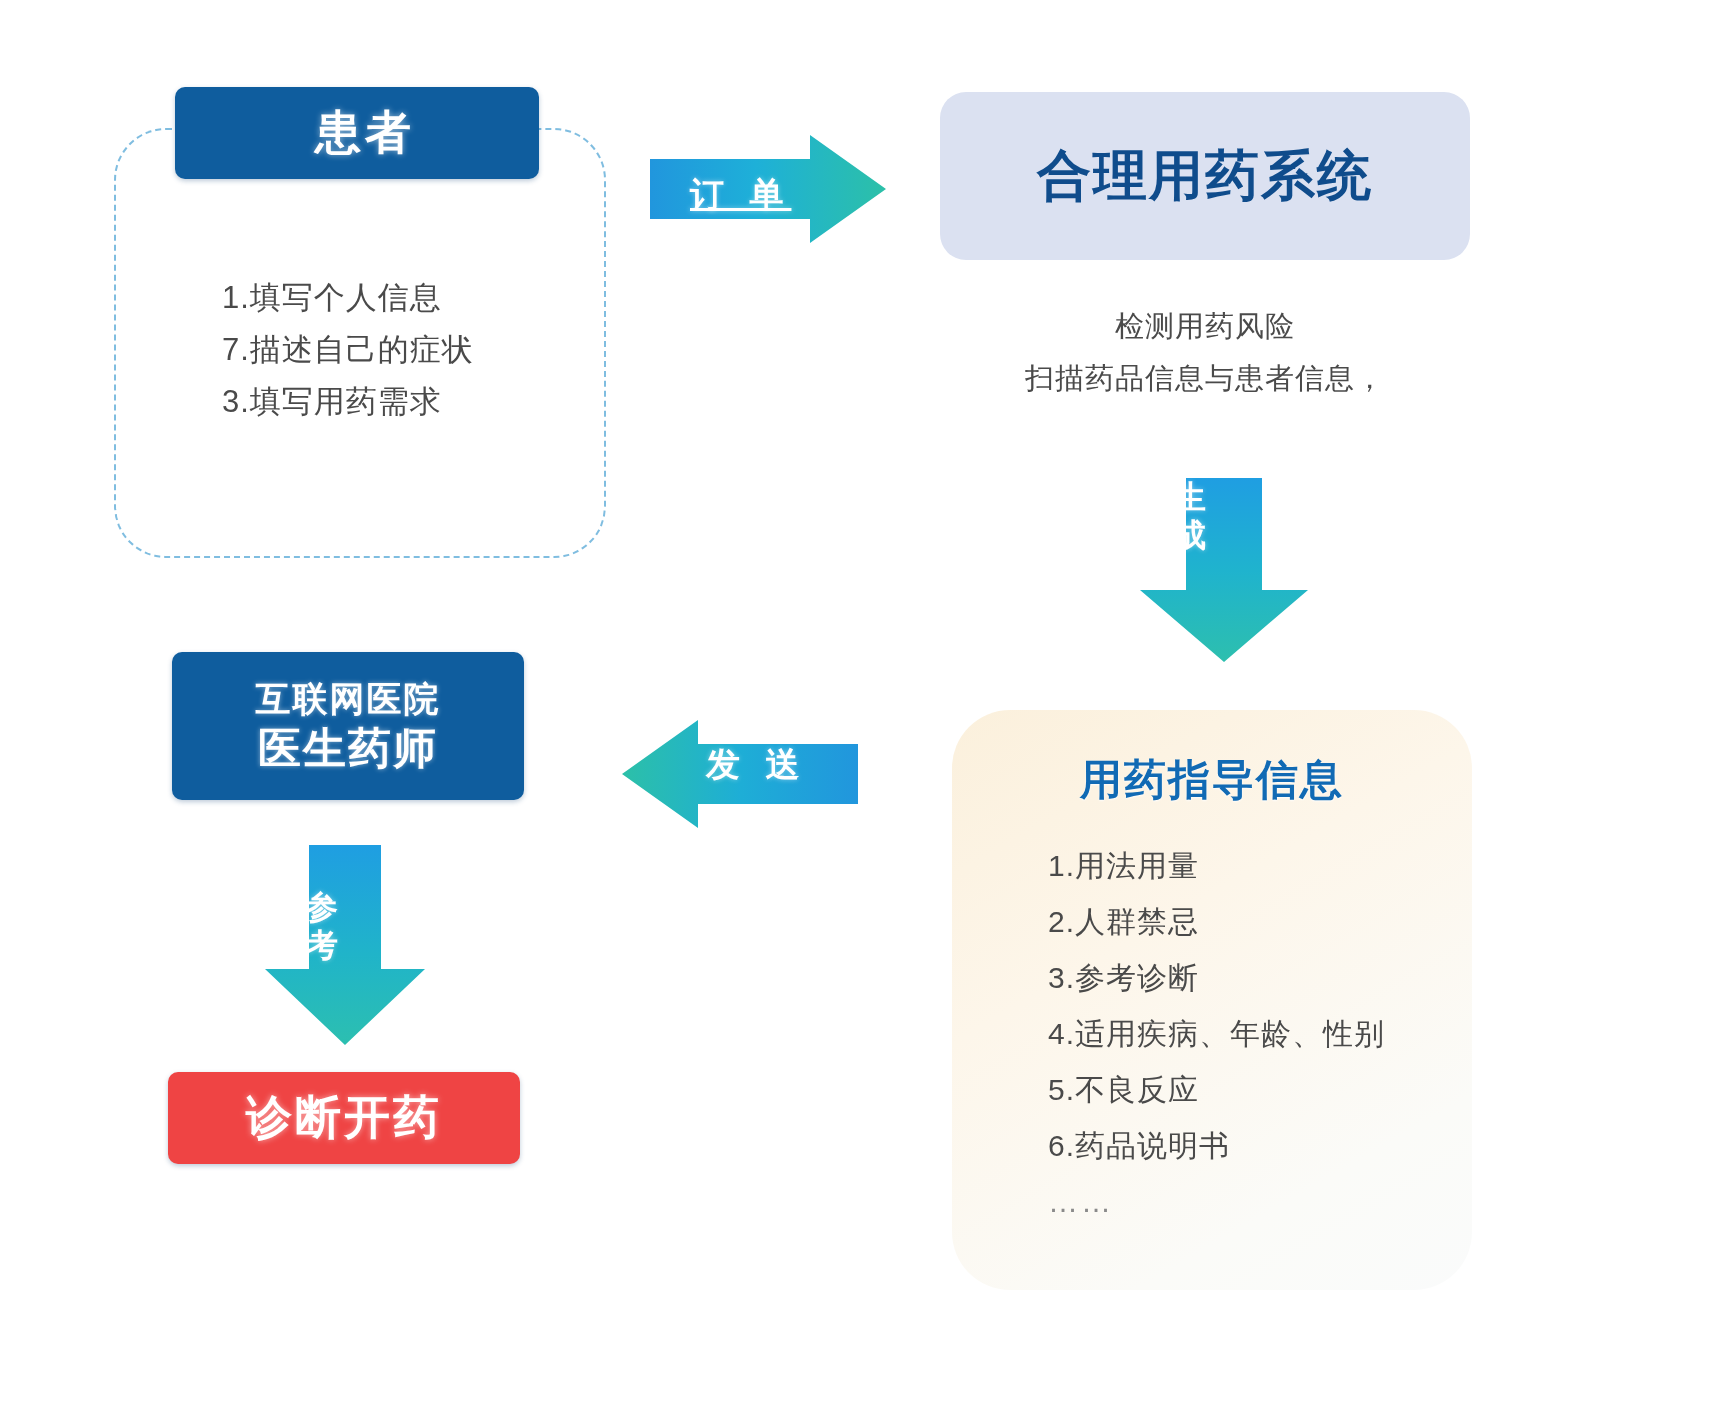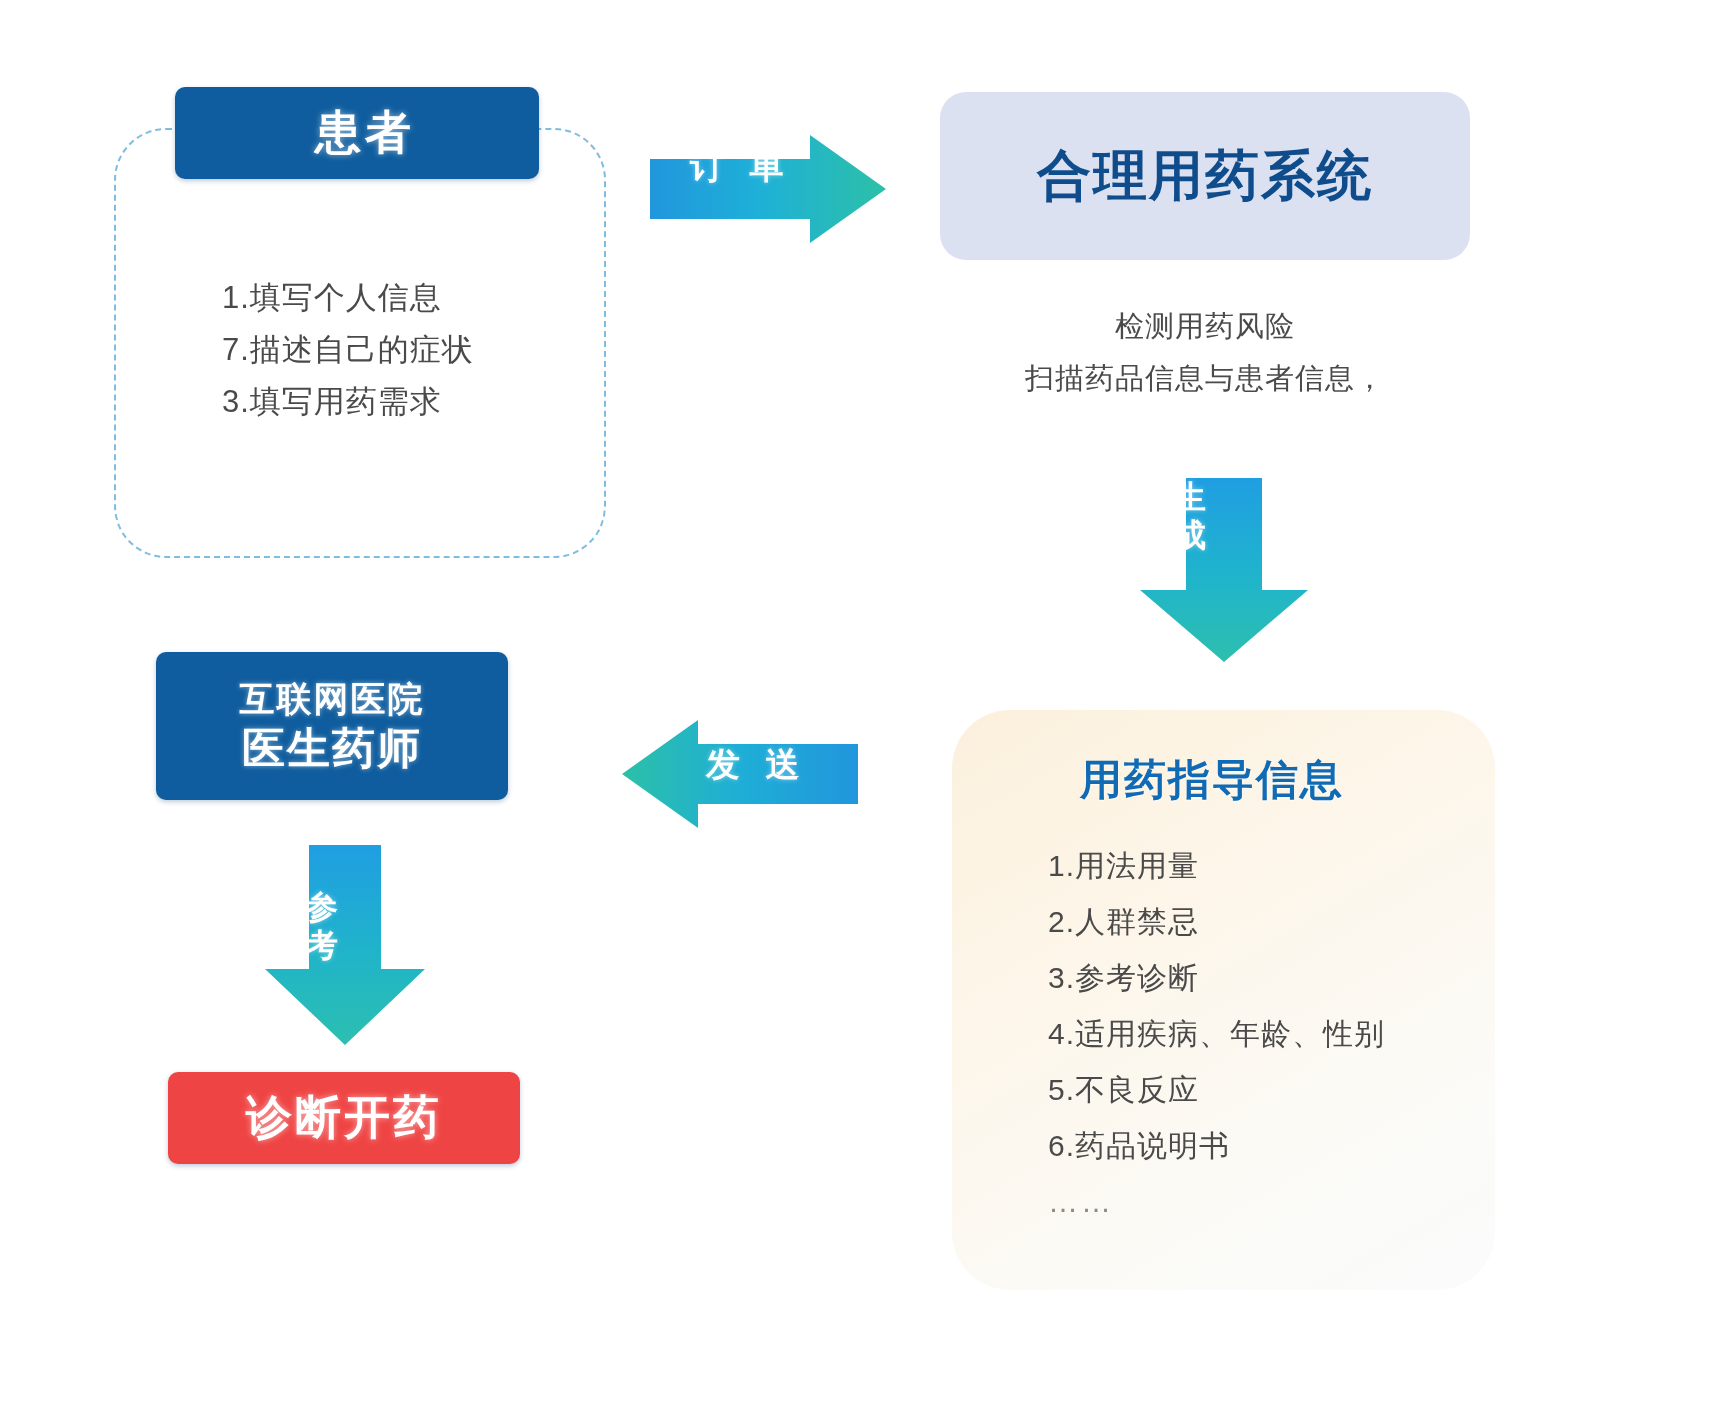--- a/index.html
+++ b/index.html
@@ -103,21 +103,20 @@
 
   
   .guide-box {
     position: absolute;
     left: 952px;
     top: 710px;
     width: 520px;
     height: 580px;
     border-radius: 58px;
     background: linear-gradient(150deg, #fbf0dc 0%, #fdf6ea 38%, #fbfbf8 78%, #fafbfb 100%);
-    padding-left: 23px;
   }
   .guide-title {
     position: absolute;
     left: 0;
     top: 42px;
     width: 520px;
     text-align: center;
     font-size: 42px;
     font-weight: 700;
     color: #116ab4;
@@ -139,21 +138,21 @@
   }
   .guide-list .li.dots {
     font-size: 30px;
     letter-spacing: 3px;
     color: #8a8a8a;
   }
 
   
   .doctor-box {
     position: absolute;
-    left: 156px;
+    left: 172px;
     top: 652px;
     width: 352px;
     height: 148px;
     background: #0f5d9e;
     border-radius: 10px;
     box-shadow: 0 2px 5px rgba(20,70,120,.28);
     display: flex;
     flex-direction: column;
     align-items: center;
     justify-content: center;
@@ -211,21 +210,21 @@
     white-space: nowrap;
   }
   .arrow-label.vert {
     font-size: 32px;
     line-height: 38px;
     text-align: center;
     width: 40px;
   }
 
   #arrow-order { left: 650px; top: 135px; }
-  #label-order { left: 690px; top: 144px; }
+  #label-order { left: 690px; top: 172px; text-decoration: underline; }
 
   #arrow-generate { left: 1140px; top: 478px; }
   #label-generate { left: 1170px; top: 478px; }
 
   #arrow-send { left: 622px; top: 720px; }
   #label-send { left: 706px; top: 742px; }
 
   #arrow-refer { left: 265px; top: 845px; }
   #label-refer { left: 302px; top: 888px; }
 </style>

